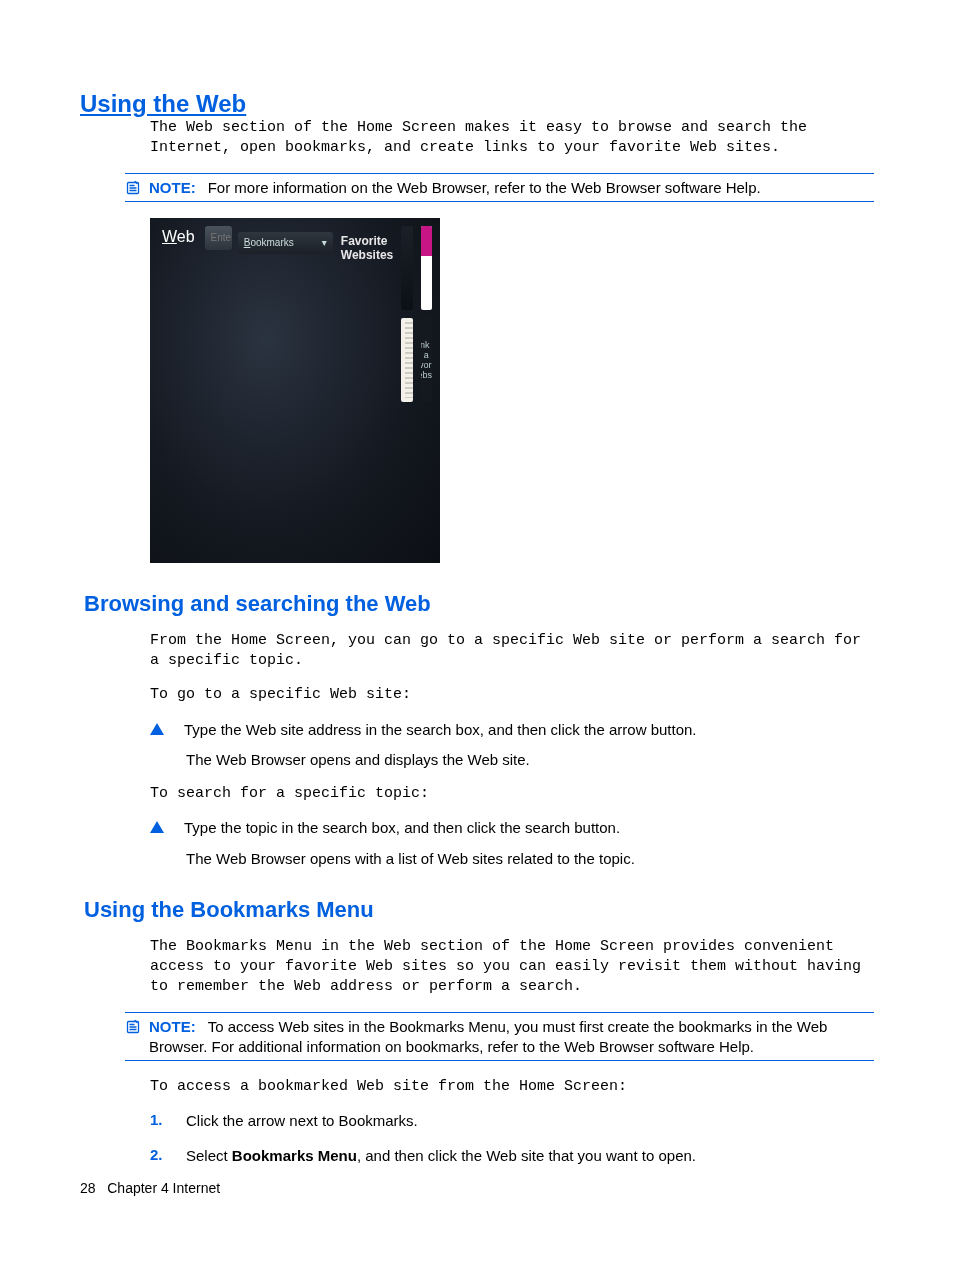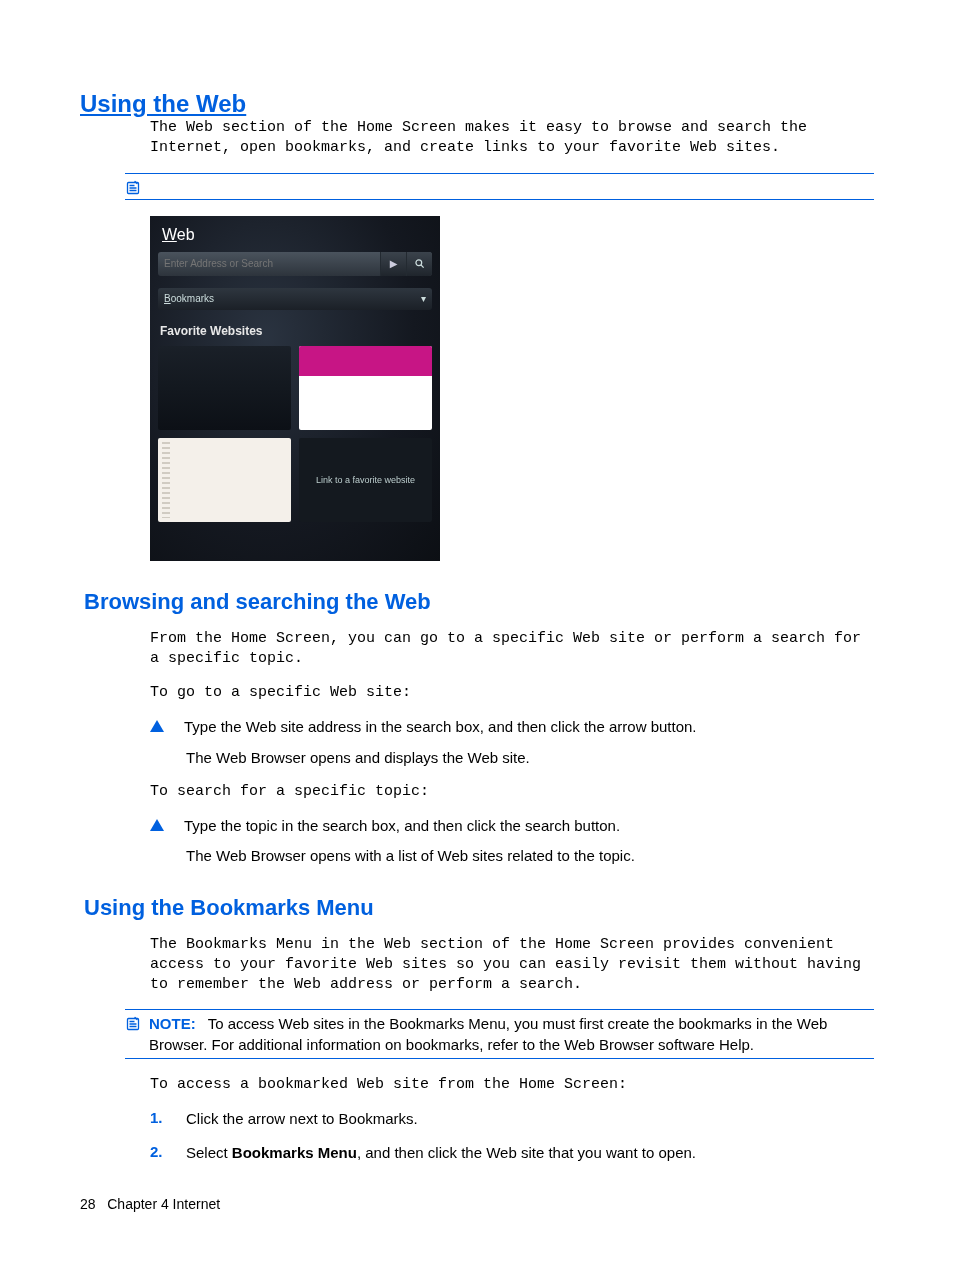--- a/index.html
+++ b/index.html
@@ -33,60 +33,63 @@
   .ol-block { margin-left: 70px; }
   .ol-item { display: flex; gap: 20px; align-items: flex-start; margin-bottom: 14px; }
   .ol-num { color: #0060df; font-weight: bold; font-size: 15px; width: 16px; flex: 0 0 auto; }
   .ol-text { font-size: 15px; line-height: 1.35; }
 
   
   .shot {
     width: 290px; height: 345px; margin-left: 70px; margin-bottom: 12px;
     background: radial-gradient(ellipse at 40% 35%, #2a3340 0%, #141820 60%, #0c0f14 100%);
     color: #fff; font-family: Arial, sans-serif; font-size: 11px;
-    padding: 8px; display: flex; flex-direction: column; gap: 6px;
+    padding: 8px; display: flex; flex-direction: row; gap: 6px;
   }
   .shot-title { font-size: 16px; font-weight: normal; padding: 2px 4px; }
   .shot-title .u { text-decoration: underline; }
   .shot-searchrow { display: flex; height: 24px; background: linear-gradient(#4a535d, #2d343c); border-radius: 3px; overflow: hidden; }
   .shot-searchrow input { flex: 1; background: transparent; border: none; color: #aab; font-size: 10px; padding: 0 6px; outline: none; }
   .shot-go { width: 26px; background: linear-gradient(#3b434c,#1f252c); border-left: 1px solid #232a31; display:flex; align-items:center; justify-content:center; color:#ccd; font-size:10px; }
   .shot-search { width: 26px; background: linear-gradient(#3b434c,#1f252c); border-left: 1px solid #232a31; display:flex; align-items:center; justify-content:center; }
   .shot-search svg { width: 11px; height: 11px; }
   .shot-bookmarks { height: 22px; background: linear-gradient(#2e363f,#1b2027); border-radius: 3px; display:flex; align-items:center; justify-content:space-between; padding: 0 6px; font-size: 10px; color:#cdd; margin-top: 6px; gap: 28px; }
   .shot-bookmarks .u { text-decoration: underline; }
   .shot-fav { font-weight: bold; font-size: 12px; padding: 8px 2px 2px 2px; color:#e8e8e8; }
   .shot-grid { display: grid; grid-template-columns: 1fr 1fr; grid-template-rows: 84px 84px; gap: 8px; }
   .thumb { background: #10141a; border-radius: 2px; overflow: hidden; position: relative; }
   .thumb.dark { background: linear-gradient(#1a2028,#0c1016); }
   .thumb.pink { background: #fff; }
   .thumb.pink::before { content:""; position:absolute; top:0; left:0; right:0; height:30px; background:#c71585; }
   .thumb.paper { background: #f4f0ea; }
   .thumb.paper::after { content:""; position:absolute; left:4px; top:4px; bottom:4px; width:8px; background: repeating-linear-gradient(#d0cbc2 0 2px, transparent 2px 5px); }
   .thumb.empty { background: #14191f; display:flex; align-items:center; justify-content:center; color:#bcc; font-size: 9px; text-align:center; padding: 4px; }
 
-  .footer { position: absolute; left: 80px; bottom: 58px; font-size: 14px; text-align: right; }
+  .footer { position: absolute; left: 80px; bottom: 74px; font-size: 14px; text-align: right; }
 </style>
 </head>
 <body>
 
 <div class="page">
 
   <div class="h1">Using the Web</div>
 
   <div class="body-indent">
     <p class="para">The Web section of the Home Screen makes it easy to browse and search the Internet, open bookmarks, and create links to your favorite Web sites.</p>
   </div>
 
   <div class="note-box">
     <svg class="note-icon" viewBox="0 0 16 16" fill="none" stroke="#0060df" stroke-width="1.3">
       <rect x="2.5" y="2.5" width="11" height="11" rx="1"></rect>
       <path d="M4.5 5.5h5M4.5 8h7M4.5 10.5h7"></path>
       <path d="M10 1.5l2 2" stroke-linecap="round"></path>
     </svg>
+    <div class="note-text">
+      <span class="note-label">NOTE:</span><span>For more information on the Web Browser, refer to the Web Browser software Help.</span>
+    </div>
   </div>
 
   <div class="shot">
     <div class="shot-title"><span class="u">W</span><span>eb</span></div>
     <div class="shot-searchrow">
       <input placeholder="Enter Address or Search" style="">
       <div class="shot-go">▶</div>
       <div class="shot-search">
         <svg viewBox="0 0 16 16" stroke="#cdd" stroke-width="1.8" fill="none">
             <circle cx="7" cy="7" r="4.2"></circle>

